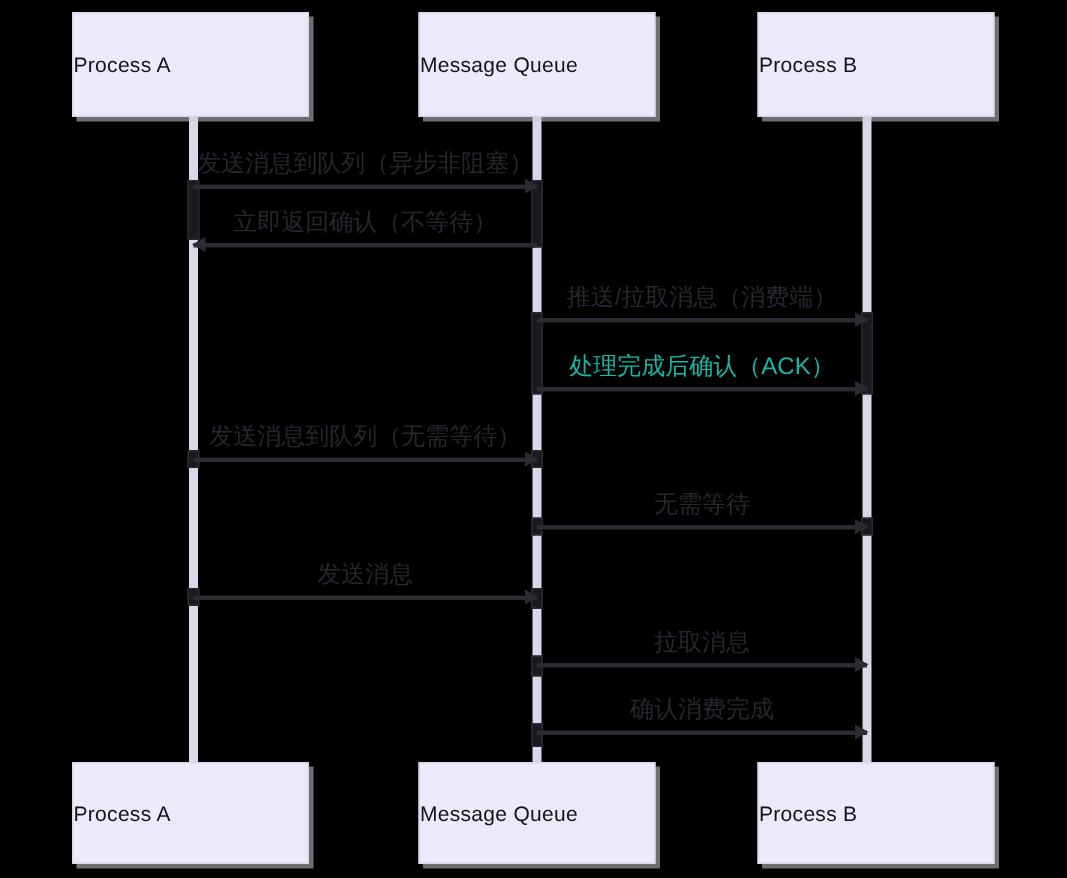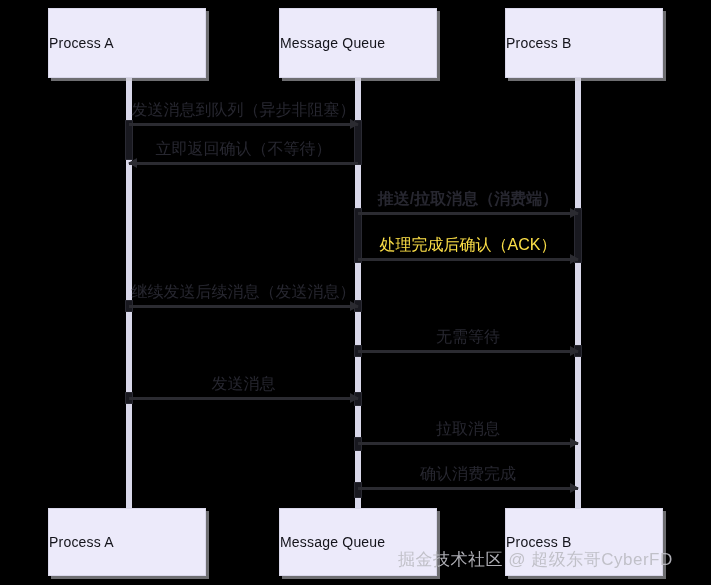--- a/index.html
+++ b/index.html
@@ -129,31 +129,31 @@
       <div class="msg-label" style="color: rgb(39, 39, 48);">发送消息到队列（异步非阻塞）</div>
     </div>
     <div class="message" style="left: 129px; top: 162px; width: 229px;">
       <div class="msg-line" style="background: rgb(43, 43, 49);"></div>
       <div class="msg-head left"></div>
       <div class="msg-label" style="color: rgb(39, 39, 48);">立即返回确认（不等待）</div>
     </div>
     <div class="message" style="left: 358px; top: 212px; width: 220px;">
       <div class="msg-line" style="background: rgb(43, 43, 49);"></div>
       <div class="msg-head right"></div>
-      <div class="msg-label" style="color: rgb(39, 39, 48); font-weight: bold;">推送/拉取消息（消费端）</div>
+      <div class="msg-label" style="color: rgb(39, 39, 48);">推送/拉取消息（消费端）</div>
     </div>
     <div class="message" style="left: 358px; top: 258px; width: 220px;">
       <div class="msg-line" style="background: rgb(43, 43, 49);"></div>
       <div class="msg-head right"></div>
-      <div class="msg-label" style="color: #fde047;">处理完成后确认（ACK）</div>
+      <div class="msg-label" style="color: #14b8a6;">处理完成后确认（ACK）</div>
     </div>
     <div class="message" style="left: 129px; top: 305px; width: 229px;">
       <div class="msg-line" style="background: rgb(43, 43, 49);"></div>
       <div class="msg-head right"></div>
-      <div class="msg-label" style="color: rgb(39, 39, 48);">继续发送后续消息（发送消息）</div>
+      <div class="msg-label" style="color: rgb(39, 39, 48);">发送消息到队列（无需等待）</div>
     </div>
     <div class="message" style="left: 358px; top: 350px; width: 220px;">
       <div class="msg-line" style="background: rgb(43, 43, 49);"></div>
       <div class="msg-head right"></div>
       <div class="msg-label" style="color: rgb(39, 39, 48);">无需等待</div>
     </div>
     <div class="message" style="left: 129px; top: 397px; width: 229px;">
       <div class="msg-line" style="background: rgb(43, 43, 49);"></div>
       <div class="msg-head right"></div>
       <div class="msg-label" style="color: rgb(39, 39, 48); margin-top: 16px;">发送消息</div>
@@ -179,14 +179,13 @@
     </div>
     <div class="participant" style="left: 48px; top: 508px; width: 158px; height: 68px; background: rgb(236, 234, 250); border-color: rgb(217, 215, 234);">
       <span class="plabel">Process A</span>
     </div>
     <div class="participant" style="left: 279px; top: 508px; width: 158px; height: 68px; background: rgb(236, 234, 250); border-color: rgb(217, 215, 234);">
       <span class="plabel">Message Queue</span>
     </div>
     <div class="participant" style="left: 505px; top: 508px; width: 158px; height: 68px; background: rgb(236, 234, 250); border-color: rgb(217, 215, 234);">
       <span class="plabel">Process B</span>
     </div>
-    <div id="watermark" style="left: 398px; top: 548px; color: rgb(189, 189, 196);">掘金技术社区 @ 超级东哥CyberFD</div>
   </div>
 
 </body></html>

